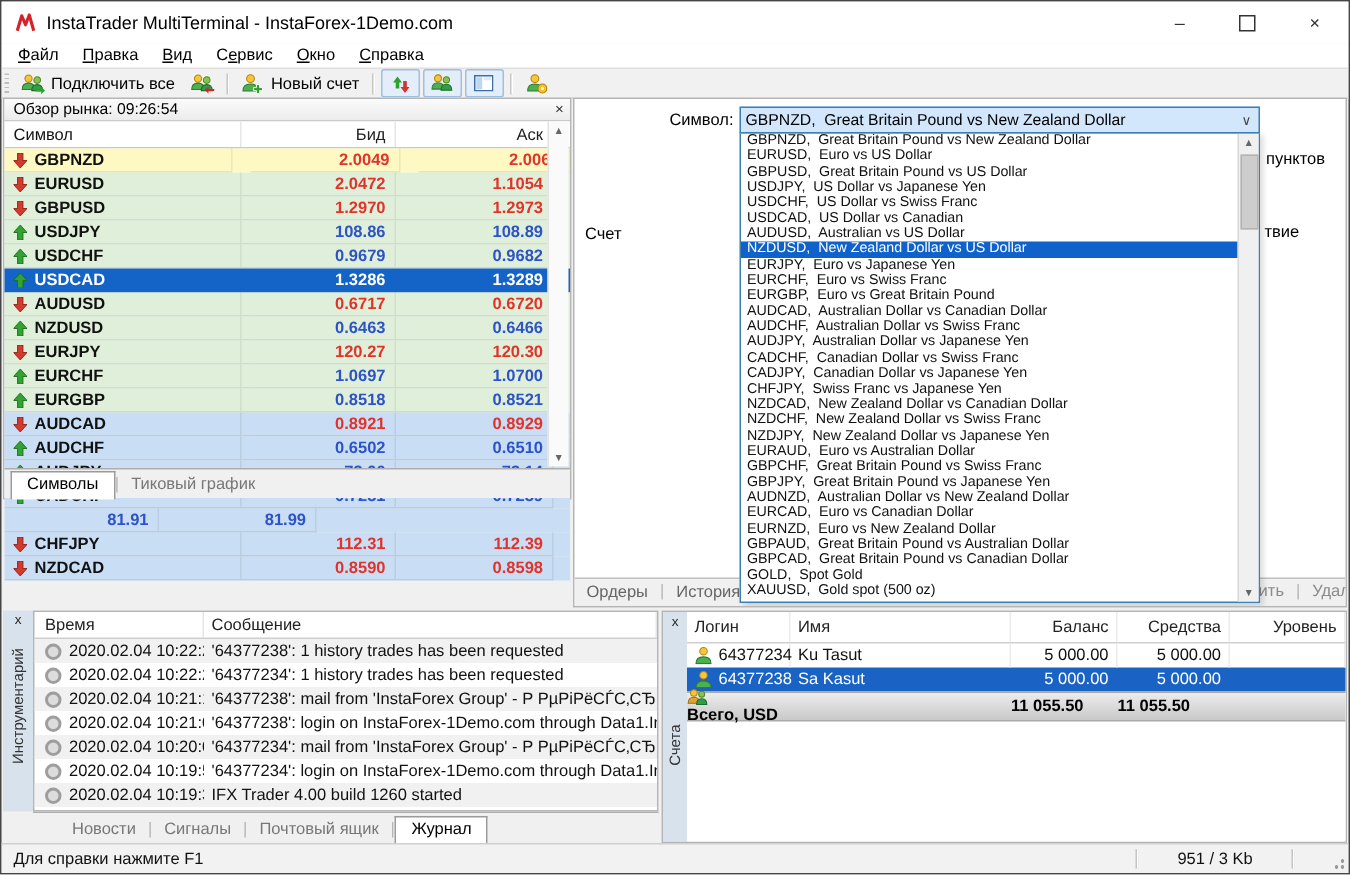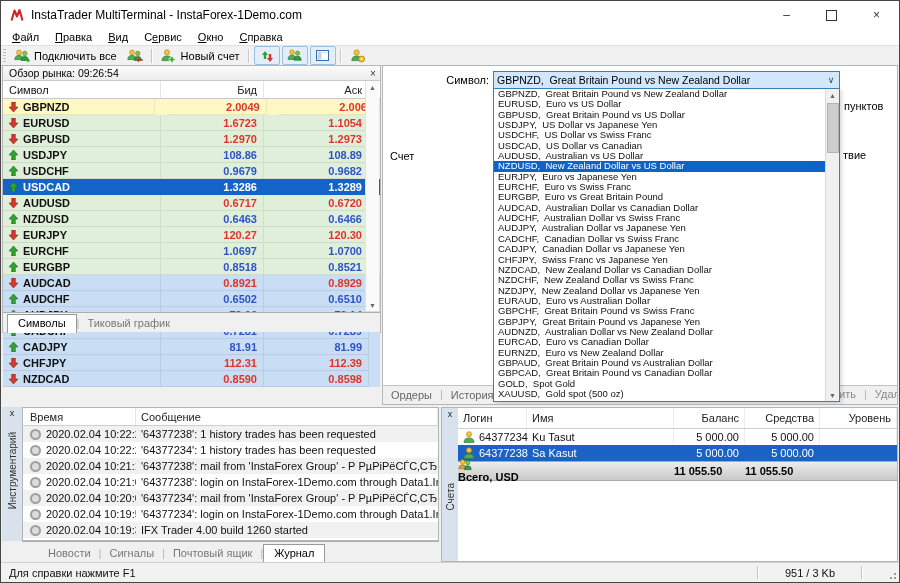--- a/index.html
+++ b/index.html
@@ -231,21 +231,21 @@
         </div>
         <div class="mrow bg-green">
           <span class="c sym">
             <span>
               <svg width="9" height="10" viewBox="0 0 9 10">
                 <path d="M4.5 10 L0 5 H2.7 V0 H6.3 V5 H9 Z" fill="#d23a2e" stroke="#8f1f16" stroke-width="0.6"></path>
               </svg>
             </span>
             <span>EURUSD</span>
           </span>
-          <span class="c num red">1.6723</span>
+          <span class="c num red">2.0472</span>
           <span class="c num2 red">1.1054</span>
         </div>
         <div class="mrow bg-green">
           <span class="c sym">
             <span>
               <svg width="9" height="10" viewBox="0 0 9 10">
                 <path d="M4.5 10 L0 5 H2.7 V0 H6.3 V5 H9 Z" fill="#d23a2e" stroke="#8f1f16" stroke-width="0.6"></path>
               </svg>
             </span>
             <span>GBPUSD</span>
@@ -391,28 +391,20 @@
               <svg width="9" height="10" viewBox="0 0 9 10">
                 <path d="M4.5 0 L9 5 H6.3 V10 H2.7 V5 H0 Z" fill="#33a133" stroke="#177117" stroke-width="0.6"></path>
               </svg>
             </span>
             <span>CADCHF</span>
           </span>
           <span class="c num blue">0.7281</span>
           <span class="c num2 blue">0.7289</span>
         </div>
         <div class="mrow bg-blue">
-          <span class="c sym">
-            <span>
-              <svg width="9" height="10" viewBox="0 0 9 10">
-                <path d="M4.5 0 L9 5 H6.3 V10 H2.7 V5 H0 Z" fill="#33a133" stroke="#177117" stroke-width="0.6"></path>
-              </svg>
-            </span>
-            <span>CADJPY</span>
-          </span>
           <span class="c num blue">81.91</span>
           <span class="c num2 blue">81.99</span>
         </div>
         <div class="mrow bg-blue">
           <span class="c sym">
             <span>
               <svg width="9" height="10" viewBox="0 0 9 10">
                 <path d="M4.5 10 L0 5 H2.7 V0 H6.3 V5 H9 Z" fill="#d23a2e" stroke="#8f1f16" stroke-width="0.6"></path>
               </svg>
             </span>

